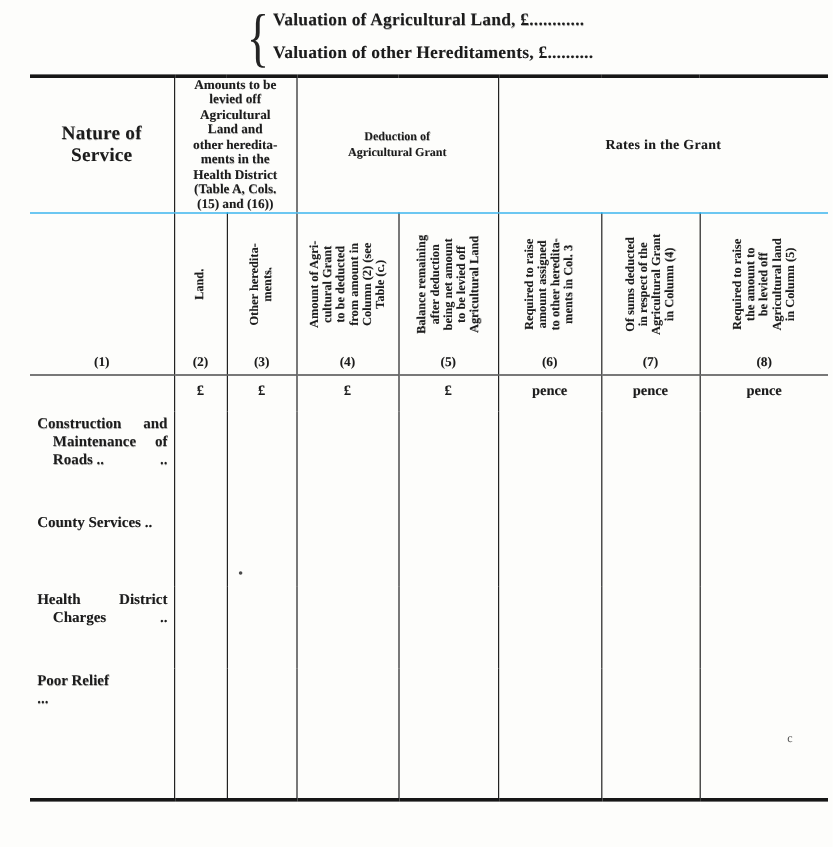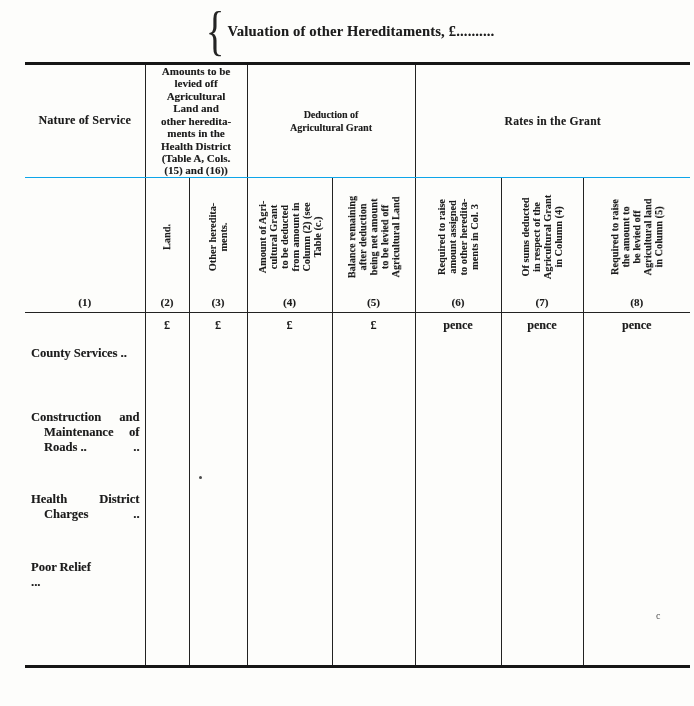--- a/index.html
+++ b/index.html
@@ -26,21 +26,21 @@
     position:absolute;left:25px;top:62px;width:665px;
     border-collapse:collapse;table-layout:fixed;
   }
   table.main th,table.main td{font-weight:700;padding:0;}
   .bl{border-left:1px solid #222;}
 
   tr.groups>*{
     border-top:3px solid #161616;border-bottom:1px solid #0ea5e9;
     height:112px;vertical-align:middle;text-align:center;
   }
-  th.nature{font-size:12px;letter-spacing:0.2px;}
+  th.nature{font-size:16px;letter-spacing:0.2px;}
   th.levy{font-size:11px;line-height:1.13;white-space:pre-line;}
   th.deduction{font-size:10px;line-height:1.3;white-space:pre-line;}
   th.rates{font-size:11.5px;letter-spacing:0.3px;}
 
   tr.labels td{border-bottom:1px solid #222;height:135px;position:relative;}
   .rot{
     position:absolute;left:50%;top:44%;
     transform:translate(-50%,-50%) rotate(-90deg);
     width:118px;text-align:center;
     font-size:10.3px;line-height:1.07;white-space:pre-line;font-weight:700;
@@ -69,20 +69,21 @@
   .artifact-c{position:absolute;font-size:10px;color:#555;font-weight:400;}
 </style>
 </head>
 <body>
 
 <div class="page">
 
   <div class="titlebar">
     <div class="brace">{</div>
     <div class="val-lines ink">
+      <div>Valuation of Agricultural Land, £............</div>
       <div>Valuation of other Hereditaments, £..........</div>
     </div>
   </div>
 
   <table class="main ink">
     <colgroup>
       <col style="width:120px">
         <col style="width:44px">
         <col style="width:58px">
       <col style="width:85px">
@@ -167,60 +168,60 @@
       <td></td>
       <td class="bl">£</td>
       <td class="bl">£</td>
       <td class="bl">£</td>
       <td class="bl">£</td>
       <td class="bl">pence</td>
       <td class="bl">pence</td>
       <td class="bl">pence</td>
     </tr>
 
+    <tr class="body r1">
+      <td class="rowlabel">
+        <div class="jline">
+              <span>Construction</span>
+              <span>and</span>
+            </div>
+        <div class="jline indent">
+              <span>Maintenance</span>
+              <span>of</span>
+            </div>
+        <div class="jline indent">
+              <span>Roads ..</span>
+              <span>..</span>
+            </div>
+      </td>
+      <td class="bl"></td>
+      <td class="bl"></td>
+      <td class="bl"></td>
+      <td class="bl"></td>
+      <td class="bl"></td>
+      <td class="bl"></td>
+      <td class="bl"></td>
+    </tr>
+
     <tr class="body r2">
       <td class="rowlabel">
         <div class="jline">
               <span>County Services ..</span>
               <span></span>
             </div>
       </td>
       <td class="bl"></td>
       <td class="bl"></td>
       <td class="bl"></td>
       <td class="bl"></td>
       <td class="bl"></td>
       <td class="bl"></td>
       <td class="bl"></td>
     </tr>
 
-    <tr class="body r1">
-      <td class="rowlabel">
-        <div class="jline">
-              <span>Construction</span>
-              <span>and</span>
-            </div>
-        <div class="jline indent">
-              <span>Maintenance</span>
-              <span>of</span>
-            </div>
-        <div class="jline indent">
-              <span>Roads ..</span>
-              <span>..</span>
-            </div>
-      </td>
-      <td class="bl"></td>
-      <td class="bl"></td>
-      <td class="bl"></td>
-      <td class="bl"></td>
-      <td class="bl"></td>
-      <td class="bl"></td>
-      <td class="bl"></td>
-    </tr>
-
     <tr class="body r3">
       <td class="rowlabel">
         <div class="jline">
               <span>Health</span>
               <span>District</span>
             </div>
         <div class="jline indent">
               <span>Charges</span>
               <span>..</span>
             </div>

